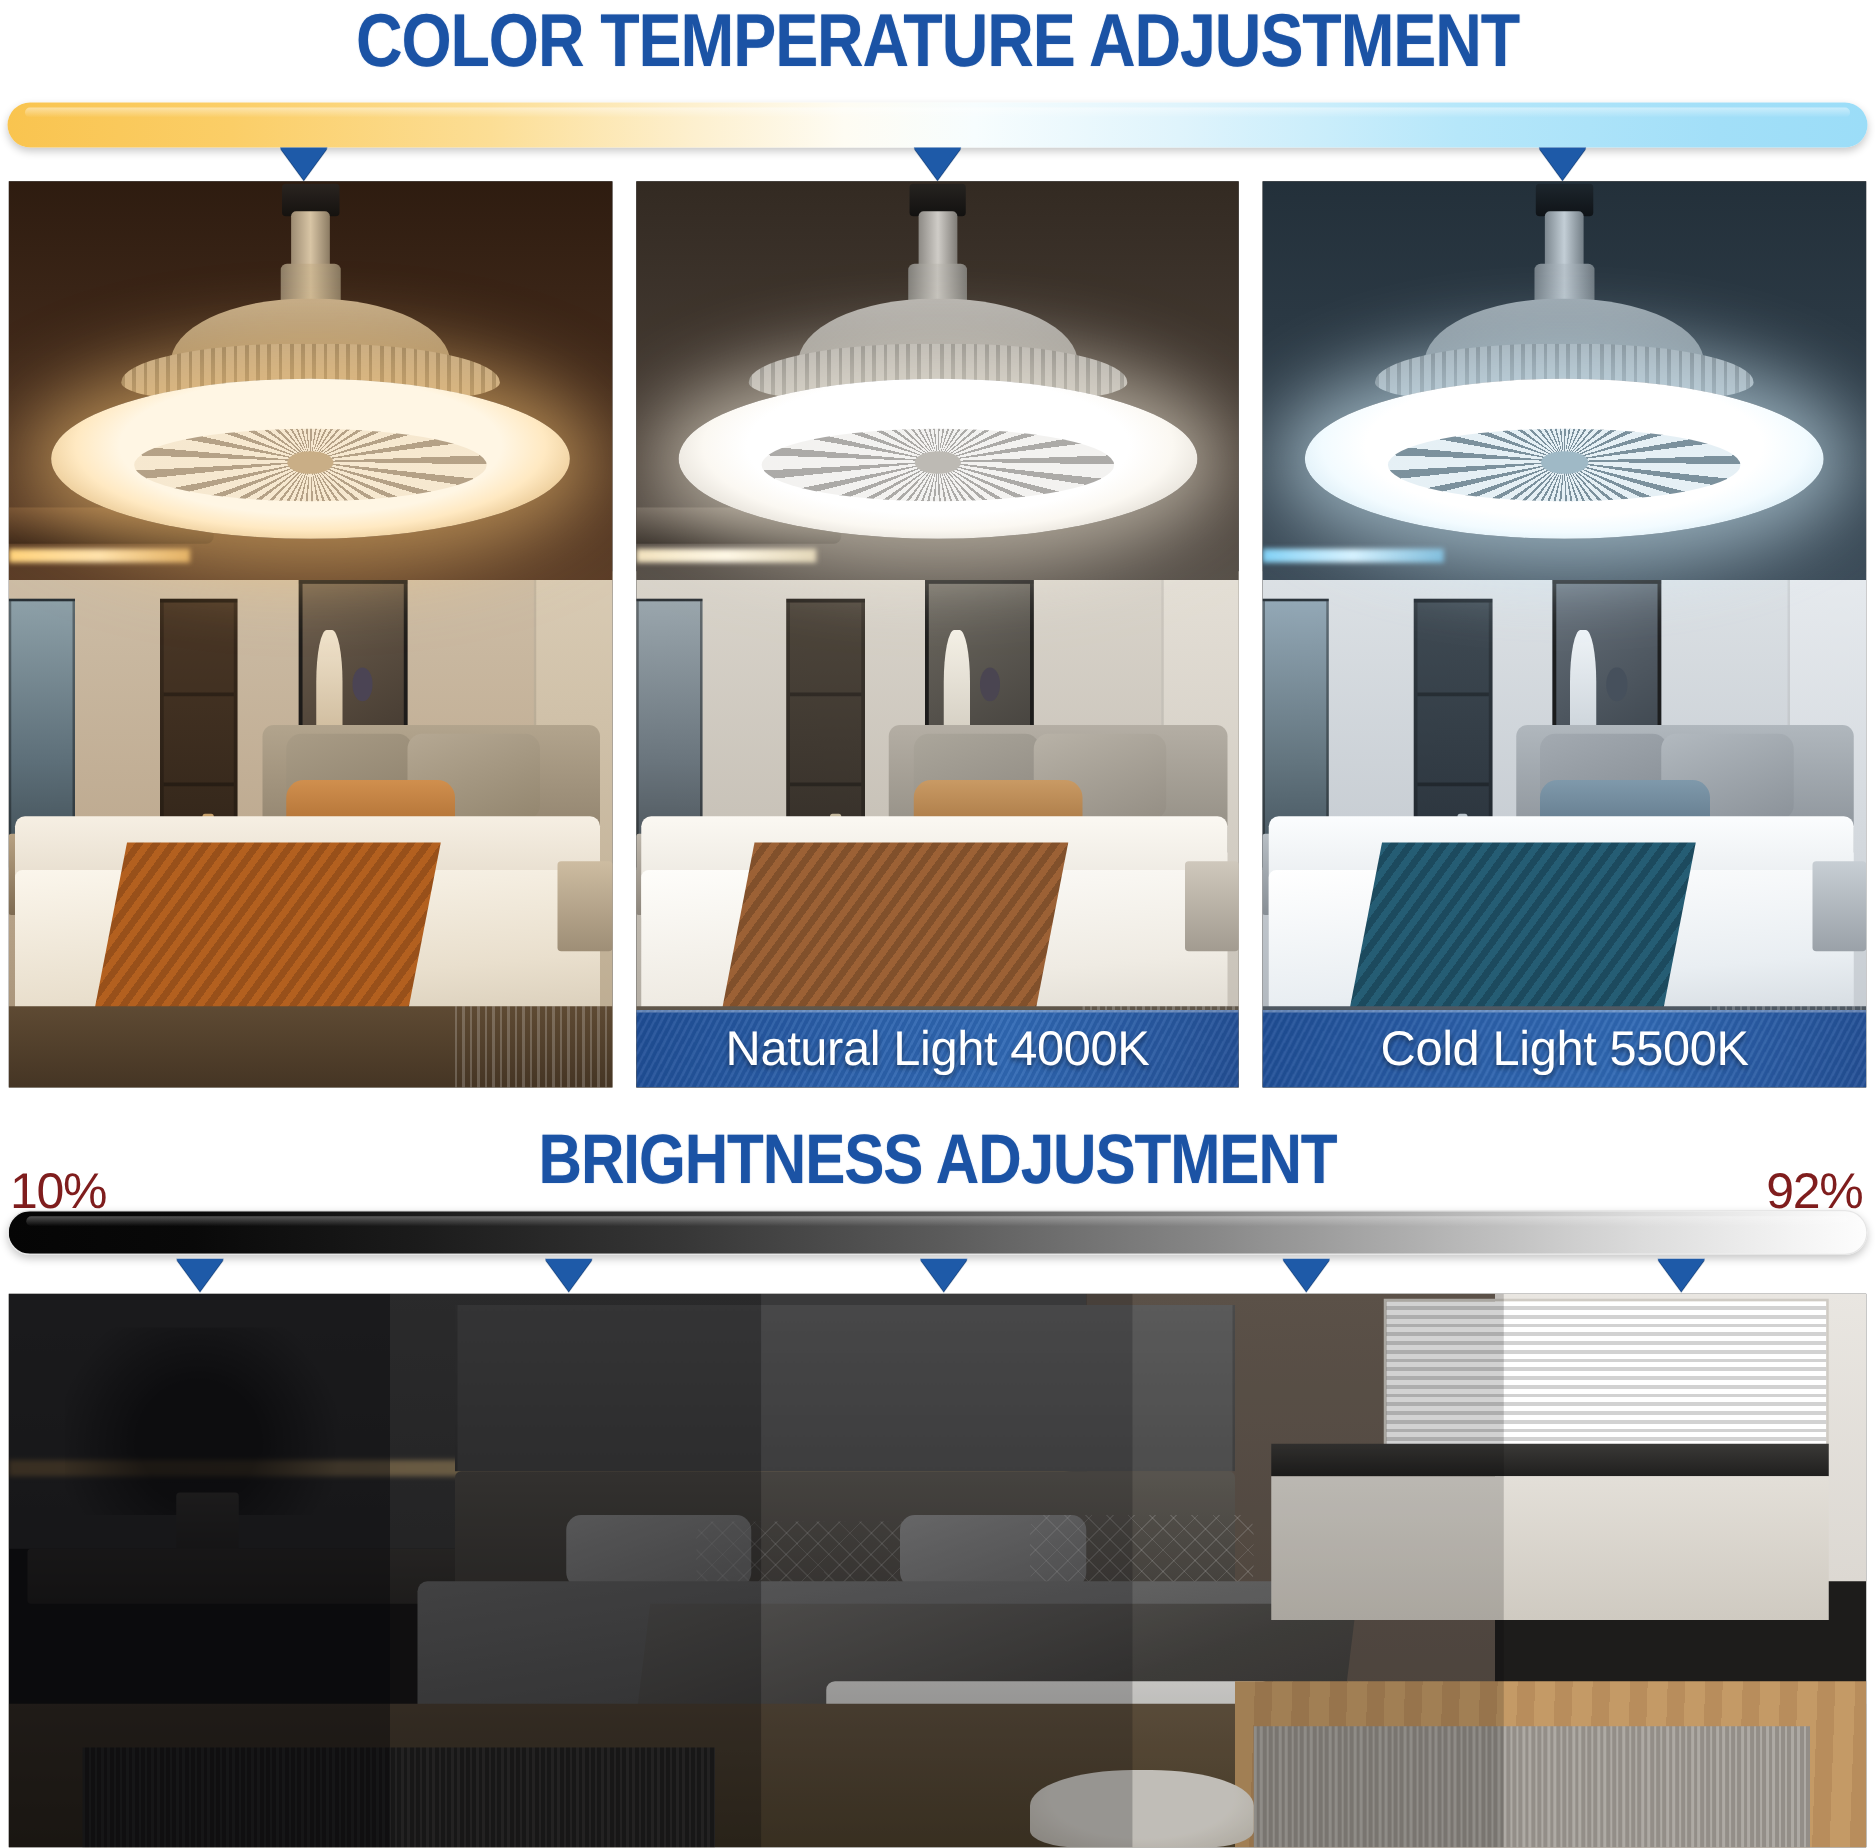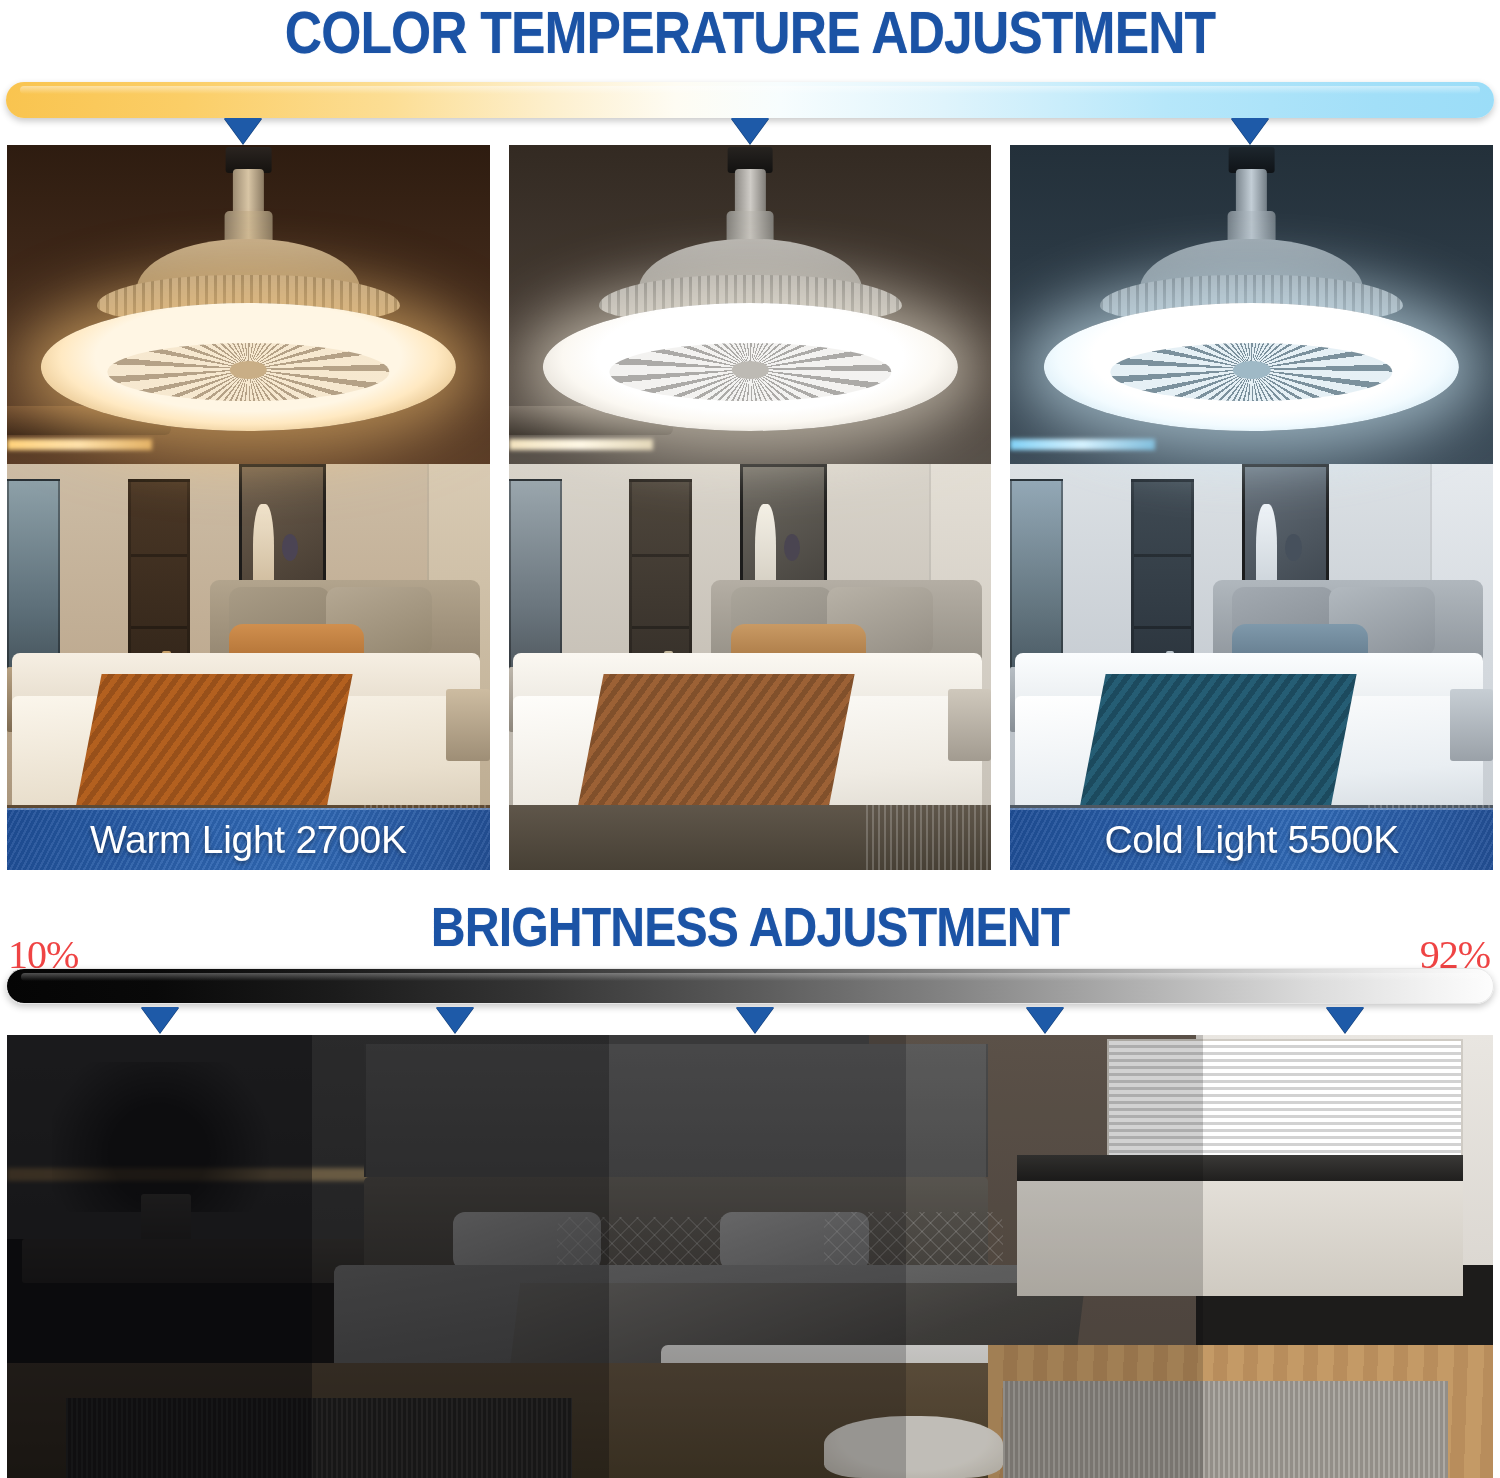--- a/index.html
+++ b/index.html
@@ -55,23 +55,23 @@
         #dcdcdc 88%, #f3f3f3 96%, #fdfdfd 100%);
     border:1px solid #e6e6e6;
   }
   #br-bar::after{
     background:linear-gradient(to bottom, rgba(255,255,255,.30), rgba(255,255,255,0));
   }
 
   
   .pct{
     position:absolute;
-    color:#ef4444;
+    color:#7f1d1d;
     font-size:40px;
-    font-family:Liberation Serif, serif;
+    font-family:Liberation Sans, sans-serif;
     letter-spacing:-1px;
   }
   #pct-min{ left:8px;  top:931px; }
   #pct-max{ right:10px; top:931px; }
 
   
   .marker{
     position:absolute;
     width:0; height:0;
     border-left:19px solid transparent;
@@ -408,23 +408,20 @@
         <div class="stem-cap" style="background:linear-gradient(180deg,#2a2420,#15120f);"></div>
         <div class="stem" style="background:linear-gradient(90deg,#9c8b72,#d8c5a5,#8b7b63);"></div>
         <div class="stem-collar" style="background:linear-gradient(90deg,#8d7d66,#cdb894,#87775f);"></div>
         <div class="dome" style="background:linear-gradient(180deg,#c4ac88 0%,#a8906d 60%,#8d7757 100%);"></div>
         <div class="fins" style="background-color:#b39a76;"></div>
         <div class="ring" style="background:radial-gradient(ellipse at 50% 42%, #fff6e4 0 52%, #ffe9c2 64%, #e3bf86 80%, #b9905b 100%); box-shadow:0 0 60px 24px rgba(255,203,120,.55);"></div>
         <div class="blades" style="background:radial-gradient(circle at 50% 40%, #d9bd93 0 14%, rgba(180,148,104,.92) 60%, rgba(150,120,80,.85) 100%); background-image:repeating-conic-gradient(from 0deg at 50% 45%, rgba(120,92,58,.55) 0deg 3deg, rgba(226,200,160,.30) 3deg 8deg);"></div>
         <div class="hub" style="background:#c9ae86;"></div>
       </div>
     </div>
-    <div class="caption">
-      <span class="caption-text">Warm Light 2700K</span>
-    </div>
   </div>
 
   <div class="panel">
     <div class="scene">
       <div class="wall" style="background:linear-gradient(180deg,#d9d4cb 0%,#c6c0b6 55%,#aaa49a 100%);"></div>
       <div class="wall-panel-r" style="background:linear-gradient(180deg,#e4dfd6,#c3bdb3);"></div>
       <div class="ceiling" style="background:linear-gradient(180deg,#332a22 0%,#4a4038 70%,#575049 100%);"></div>
       <div class="ceiling-lip" style="background:linear-gradient(180deg,#6b6157,#3a332c);"></div>
       <div class="cove" style="background:linear-gradient(90deg,#f2e2bd,#fff8e6,#d9cba8);"></div>
       <div class="window" style="background:linear-gradient(180deg,#9aa6ad 0%,#6a757d 60%,#474f55 100%);"></div>
@@ -458,20 +455,23 @@
         <div class="stem-cap" style="background:linear-gradient(180deg,#262320,#121110);"></div>
         <div class="stem" style="background:linear-gradient(90deg,#8d8a85,#cfccc7,#807d78);"></div>
         <div class="stem-collar" style="background:linear-gradient(90deg,#82807b,#c4c1bb,#7c7a75);"></div>
         <div class="dome" style="background:linear-gradient(180deg,#b6b3ae 0%,#9b9893 60%,#827f7a 100%);"></div>
         <div class="fins" style="background-color:#a5a29d;"></div>
         <div class="ring" style="background:radial-gradient(ellipse at 50% 42%, #ffffff 0 52%, #fbf8f2 64%, #ded9d0 80%, #b3aea6 100%); box-shadow:0 0 60px 24px rgba(255,248,230,.55);"></div>
         <div class="blades" style="background:radial-gradient(circle at 50% 40%, #cfccc6 0 14%, rgba(165,162,156,.92) 60%, rgba(138,135,130,.85) 100%); background-image:repeating-conic-gradient(from 0deg at 50% 45%, rgba(104,101,96,.55) 0deg 3deg, rgba(215,212,206,.30) 3deg 8deg);"></div>
         <div class="hub" style="background:#bdbab4;"></div>
       </div>
     </div>
+    <div class="caption">
+      <span class="caption-text">Natural Light 4000K</span>
+    </div>
   </div>
 
   <div class="panel">
     <div class="scene">
       <div class="wall" style="background:linear-gradient(180deg,#dce1e5 0%,#c6ccd2 55%,#a8afb6 100%);"></div>
       <div class="wall-panel-r" style="background:linear-gradient(180deg,#e6eaee,#c2c8ce);"></div>
       <div class="ceiling" style="background:linear-gradient(180deg,#23303a 0%,#32414d 70%,#3b4b58 100%);"></div>
       <div class="ceiling-lip" style="background:linear-gradient(180deg,#47596a,#27323b;);"></div>
       <div class="cove" style="background:linear-gradient(90deg,#7fd0f5,#d6f2ff,#5aa6cc);"></div>
       <div class="window" style="background:linear-gradient(180deg,#93a8b6 0%,#63757f 60%,#41505a 100%);"></div>

